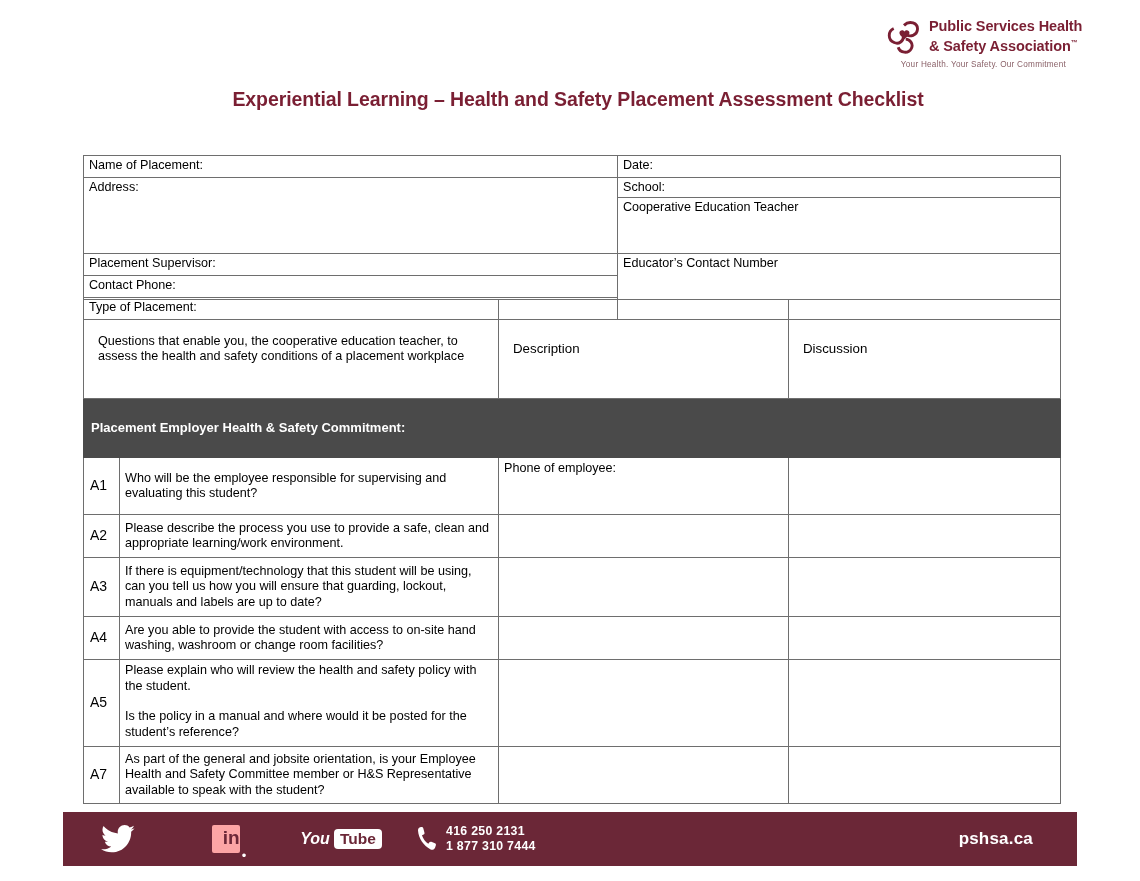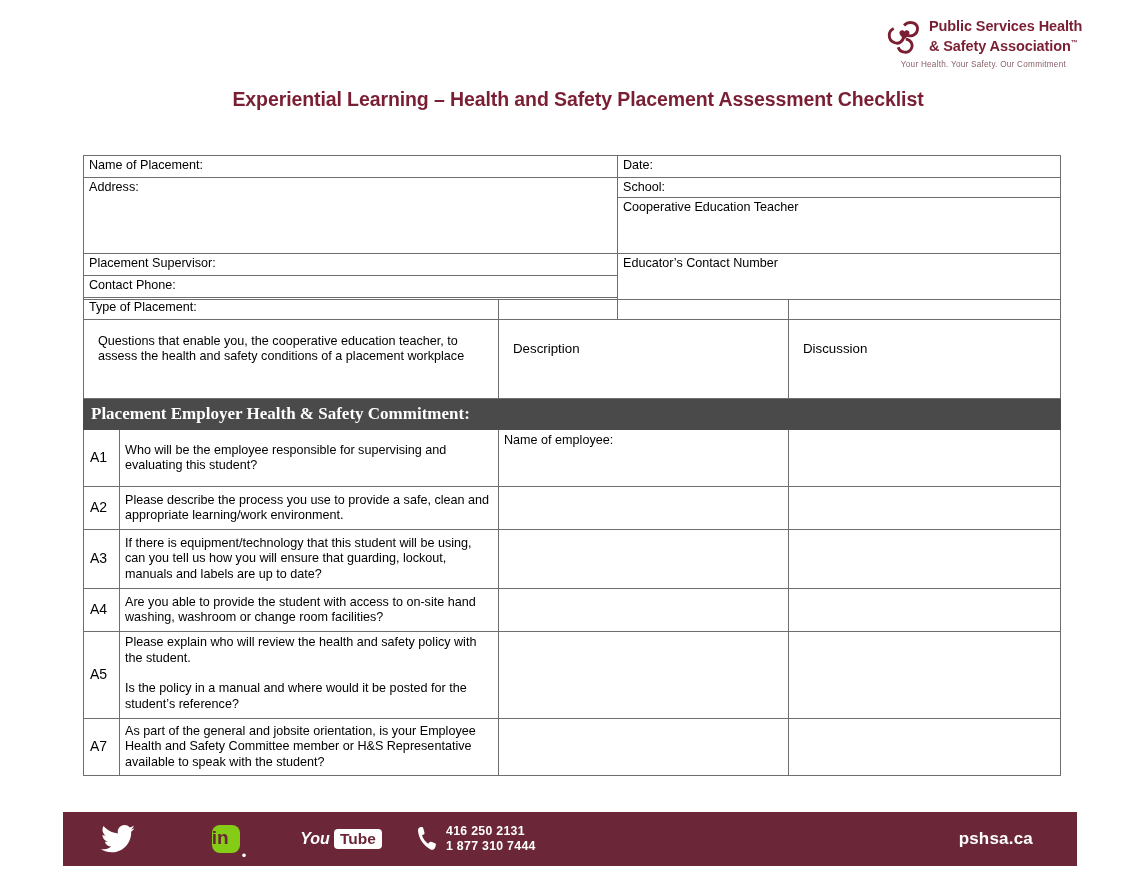--- a/index.html
+++ b/index.html
@@ -117,26 +117,25 @@
     line-height: 16px;
     padding: 10px 14px !important;
     height: 78px;
   }
   .hdr-q { font-size: 12.6px; }
 
   .section-band td {
     background: #4a4a4a;
     color: #ffffff;
     font-weight: bold;
-    font-size: 17px;
+    font-size: 13px;
     height: 24px;
-    padding: 3px 7px !important;
+    padding: 17px 7px !important;
     vertical-align: middle !important;
     border-color: #4a4a4a;
-    font-family: Liberation Serif, serif;
   }
   .section-band td.band-plain { color: transparent; }
 
   .num-cell {
     text-align: left;
     vertical-align: middle !important;
     font-size: 14px;
     padding-left: 6px !important;
   }
   .q-cell { vertical-align: middle !important; }
@@ -200,29 +199,29 @@
   .yt-box {
     background: #ffffff;
     color: #6b2737;
     border-radius: 4px;
     padding: 0 6px 1px 6px;
     font-style: normal;
     font-size: 15.5px;
     line-height: 19px;
   }
   .li-box {
-    background: #84cc16;
+    background: #fca5a5;
     color: #6b2737;
     font-weight: bold;
     font-size: 19px;
     line-height: 26px;
     width: 28px;
     height: 28px;
-    text-align: left;
-    border-radius: 8px;
+    text-align: right;
+    border-radius: 2px;
     font-family: "Liberation Sans", sans-serif;
   }
   .li-dot {
     color: #ffffff;
     font-size: 13px;
     margin-left: 2px;
     align-self: flex-end;
     padding-bottom: 3px;
   }
 </style>
@@ -298,21 +297,21 @@
 
     <tr class="section-band">
       <td colspan="2">Placement Employer Health &amp; Safety Commitment:</td>
       <td class="band-plain"></td>
       <td class="band-plain"></td>
     </tr>
 
     <tr>
       <td class="num-cell" style="height:50px">A1</td>
       <td class="q-cell">Who will be the employee responsible for supervising and evaluating this student?</td>
-      <td>Name of employee:</td>
+      <td>Phone of employee:</td>
       <td></td>
     </tr>
 
     <tr>
       <td class="num-cell" style="height:36px">A2</td>
       <td class="q-cell">Please describe the process you use to provide a safe, clean and appropriate learning/work environment.</td>
       <td></td>
       <td></td>
     </tr>
 

